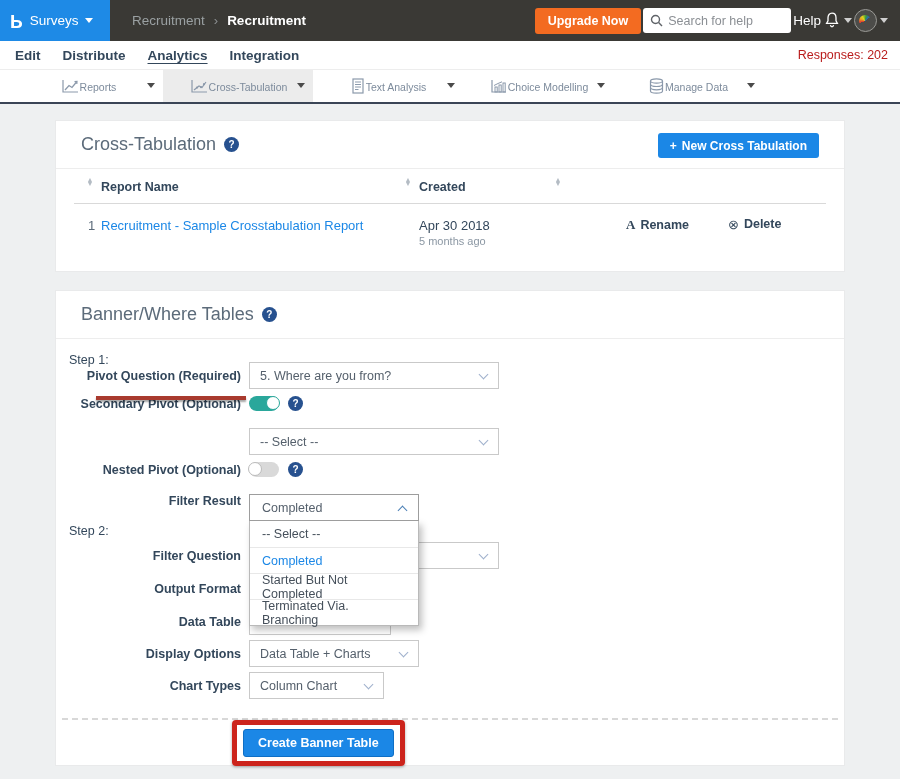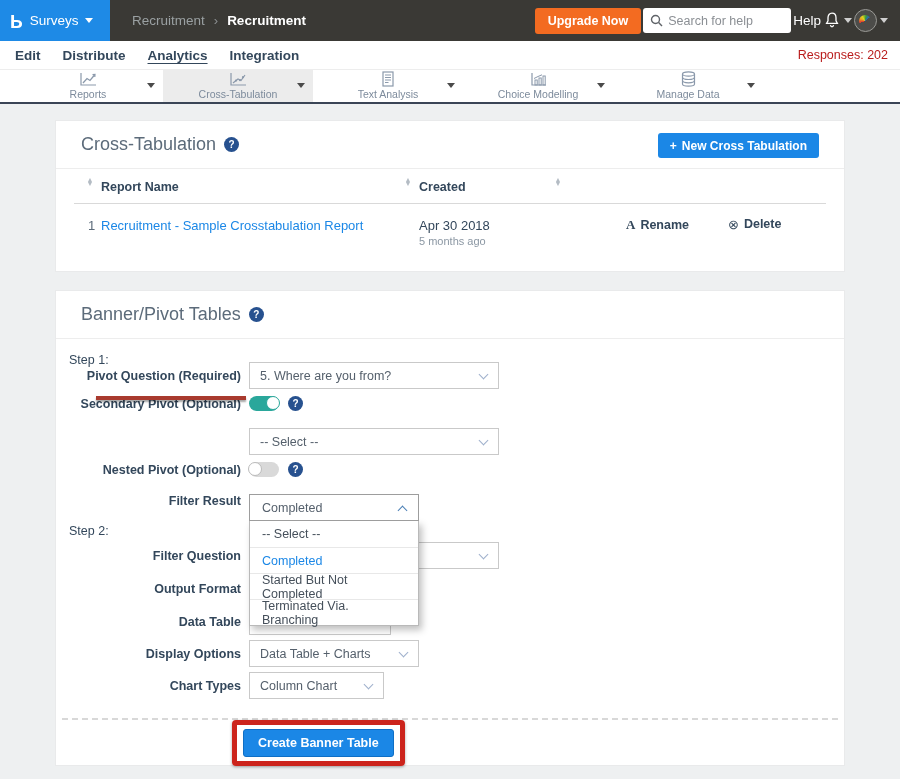--- a/index.html
+++ b/index.html
@@ -32,21 +32,21 @@
   .avatar .gauge { position:absolute; left:4px; top:5px; width:12px; height:12px; border-radius:50%;
      background:conic-gradient(from 250deg, #d33 0deg, #e8a020 45deg, #ddd320 80deg, #3a9a3a 120deg, #2a62c0 160deg, transparent 165deg);
   }
   
   .navbar { height:29px; background:#fff; display:flex; align-items:center; padding-left:15px; gap:22px; position:relative; border-bottom:1px solid #ededed; }
   .nav-item { font-size:13.5px; font-weight:bold; color:#33475b; cursor:pointer; }
   .nav-item.active { text-decoration:underline; text-underline-offset:3px; }
   .responses { position:absolute; right:12px; color:#b91c1c; font-size:12.5px; }
   
   .toolbar { height:34px; background:#fff; border-bottom:2px solid #3a4556; display:flex; padding-left:13px; }
-  .tool-tab { width:150px; height:32px; position:relative; display:flex; flex-direction:column; align-items:center; justify-content:center; cursor:pointer; }
+  .tool-tab { width:150px; height:32px; position:relative; display:flex; flex-direction:row; align-items:center; justify-content:center; cursor:pointer; }
   .tool-tab.active { background:#ececec; }
   .tool-tab .ticon { height:15px; display:flex; align-items:flex-end; color:#8b99ab; }
   .tool-tab .tlabel { font-size:10.5px; color:#7d8b9c; margin-top:1px; }
   .tool-tab .tab-caret { position:absolute; right:8px; top:13px; border-top-color:#4a4a4a; }
   
   .card { background:#fff; width:790px; margin-left:55px; border:1px solid #e9eaeb; }
   .card1 { margin-top:16px; height:152px; }
   .card-head { height:48px; display:flex; align-items:center; padding:0 25px; border-bottom:1px solid #ededed; position:relative; }
   .card-title { font-size:18px; color:#5c6b7a; }
   .qicon { width:15px; height:15px; border-radius:50%; background:#27518f; color:#fff; font-size:10px; font-weight:bold; display:inline-flex; align-items:center; justify-content:center; margin-left:8px; cursor:pointer; }
@@ -247,21 +247,21 @@
       </span>
       <span class="row-action" style="left:654px">
         <span class="del-x">⊗</span>
         <span>Delete</span>
       </span>
     </div>
   </div>
 
   <div class="card card2">
     <div class="card-head">
-      <span class="card-title">Banner/Pivot Tables</span>
+      <span class="card-title">Banner/Where Tables</span>
       <span class="qicon">?</span>
     </div>
 
     <div class="form-area">
 
       <span class="steplabel" style="top:14px">Step 1:</span>
 
       <div class="frow" style="top:23px">
         <span class="flabel">Pivot Question (Required)</span>
         <div class="control">

